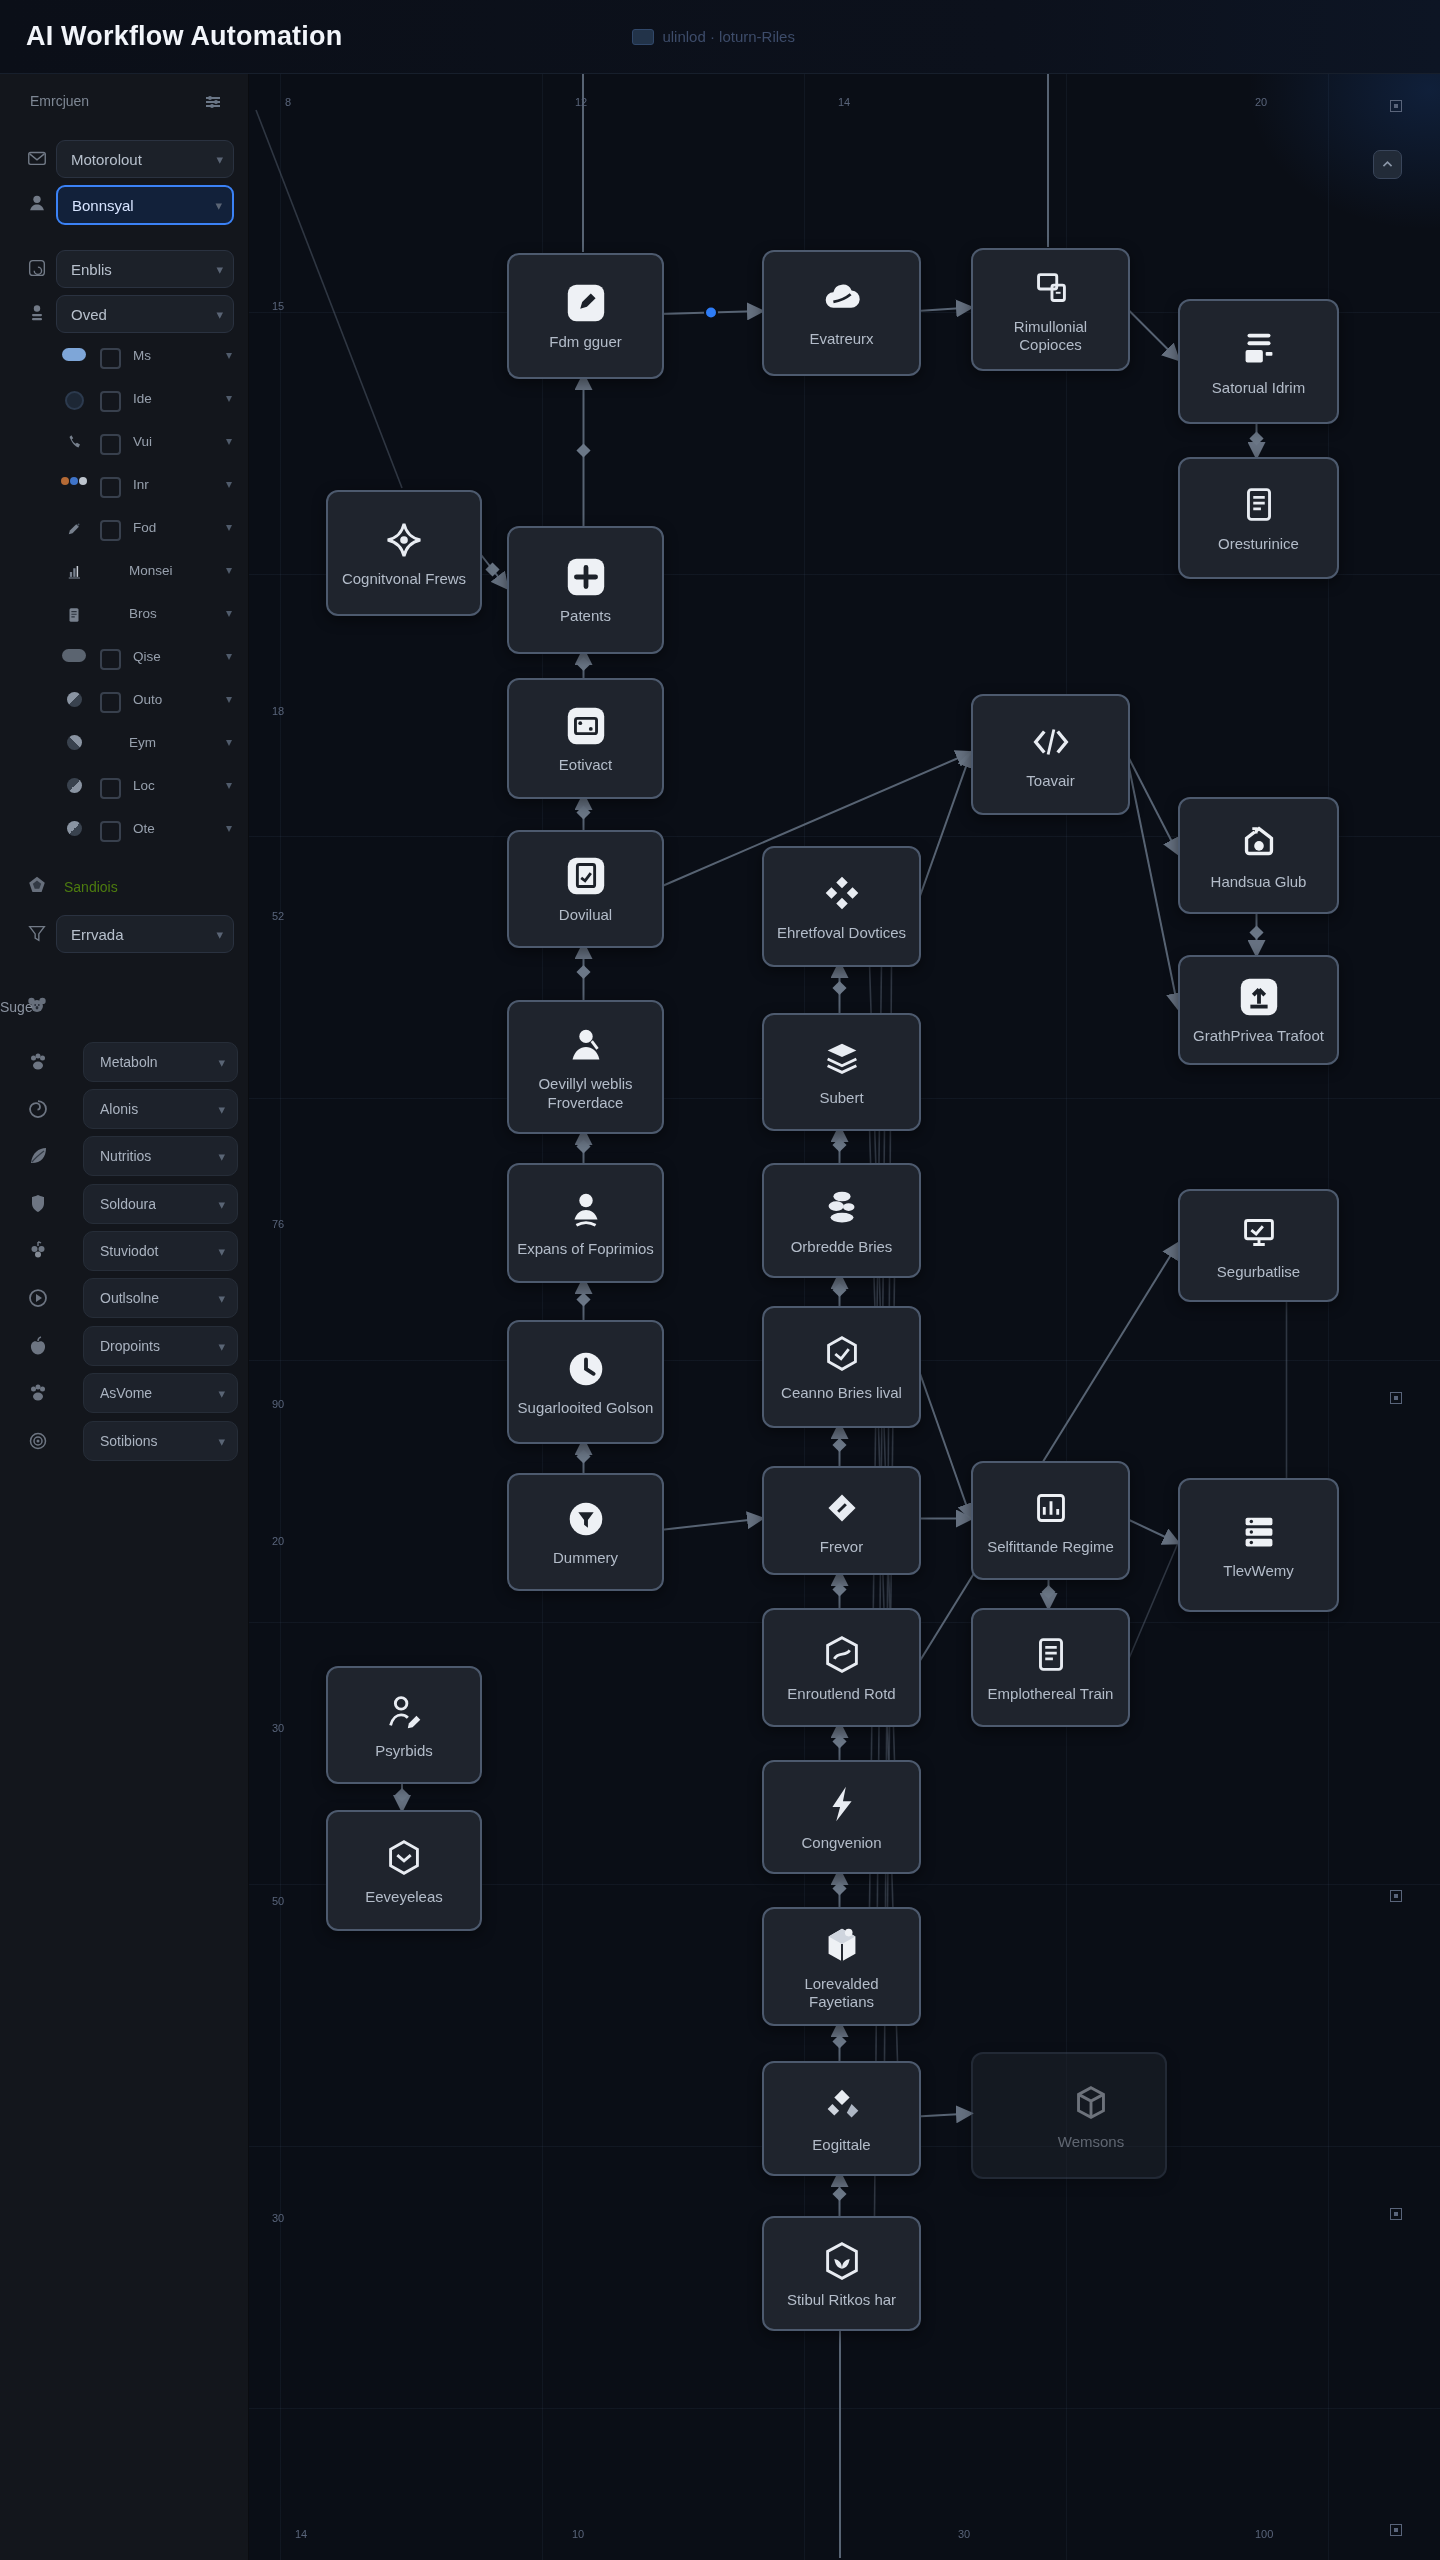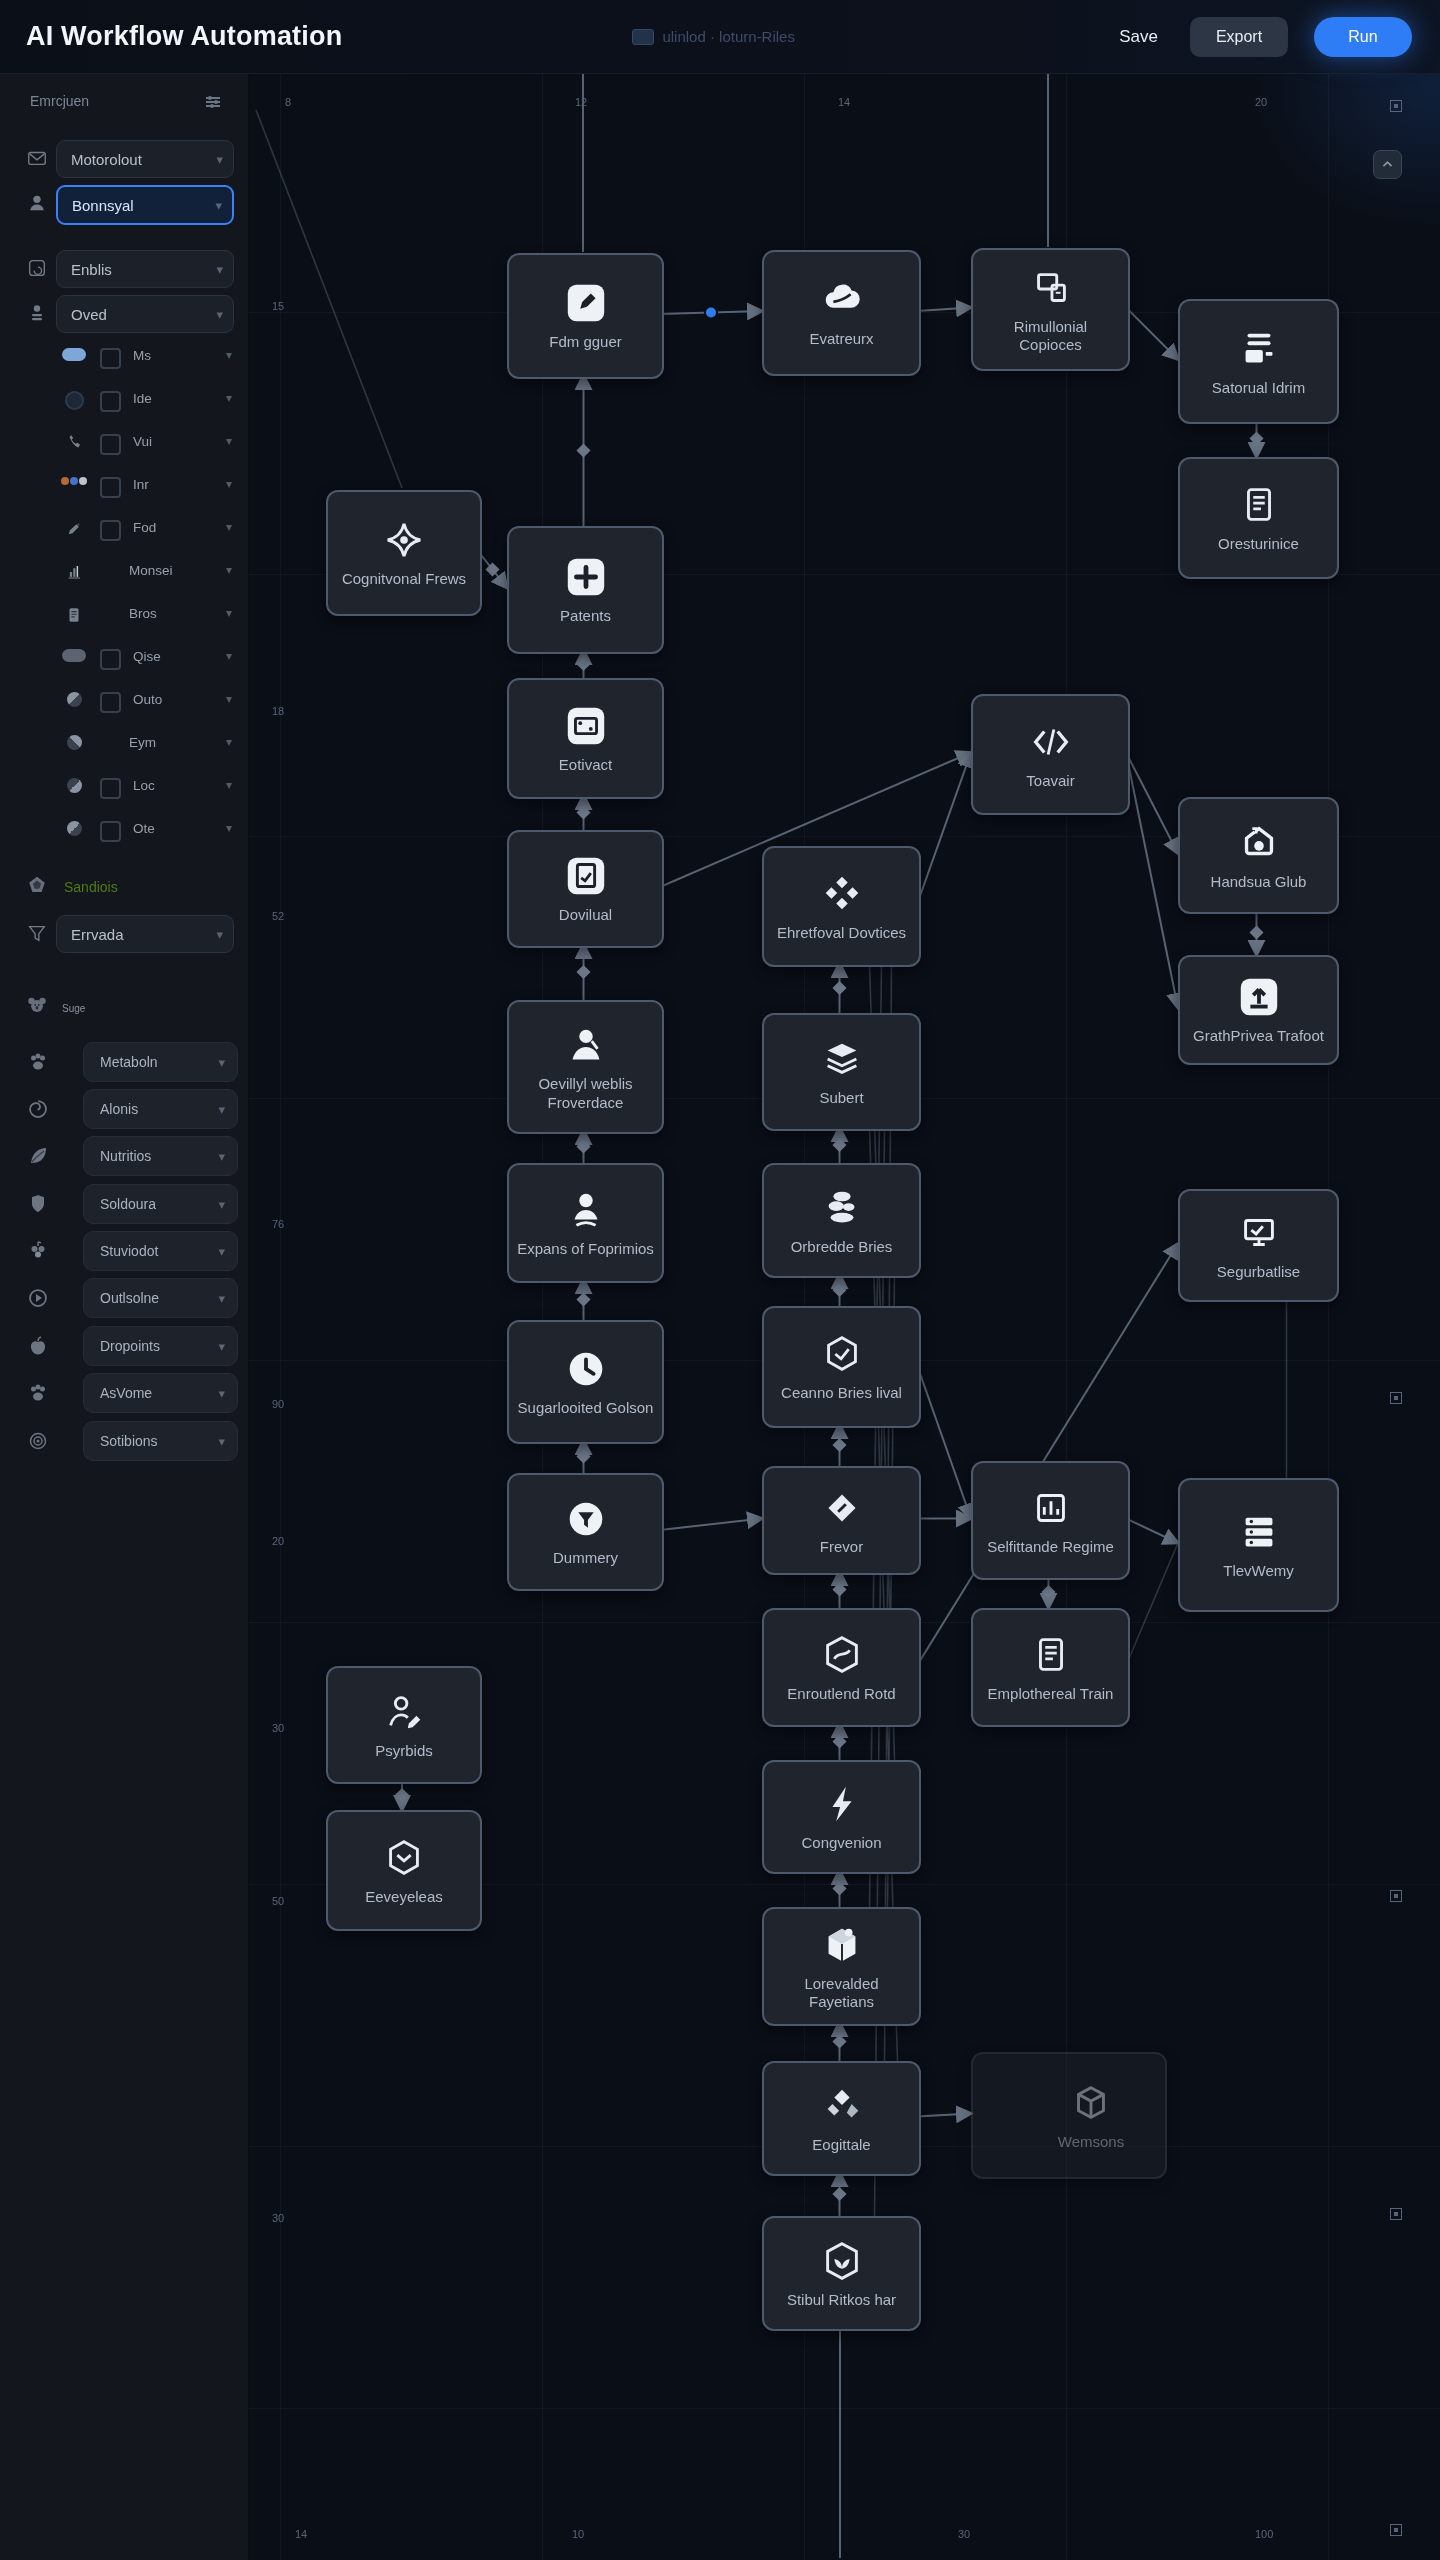--- a/index.html
+++ b/index.html
@@ -453,25 +453,20 @@
     </svg>
   </div>
 </div>
 
 <header class="topbar">
   <div class="app-title">AI Workflow Automation</div>
   <div class="crumb">
     <span class="ic"></span>
     <span>ulinlod · loturn-Riles</span>
   </div>
-  <div class="tb-actions">
-    <button class="btn-text">Save</button>
-    <button class="btn-gray">Export</button>
-    <button class="btn-run">Run</button>
-  </div>
 </header>
 
 <aside class="sidebar">
   <div class="sb-inner" id="sb-inner">
     <div class="sb-abs sb-header" style="top:20px">
       <span class="lbl">Emrcjuen</span>
       <span class="ric">
         <svg width="18" height="18" viewBox="0 0 18 18">
             <path d="M2 5h14M2 9h14M2 13h14" stroke="#6b7787" stroke-width="2"></path>
             <circle cx="6" cy="5" r="2" fill="#6b7787"></circle>
@@ -648,21 +643,21 @@
             <span class="chev">▾</span>
           </div>
         </div>
         <div class="sb-abs" style="top: 925px;"><span class="sel-ic" style="top:-4px"><svg viewBox="0 0 48 48" width="100%" height="100%">
               <circle cx="24" cy="26" r="13" fill="#7d8694"></circle>
               <circle cx="12" cy="15" r="7" fill="#7d8694"></circle>
               <circle cx="36" cy="15" r="7" fill="#7d8694"></circle>
               <circle cx="20" cy="24" r="2" fill="#2a313c"></circle>
               <circle cx="28" cy="24" r="2" fill="#2a313c"></circle>
               <ellipse cx="24" cy="30" rx="3" ry="4" fill="#2a313c"></ellipse>
-            </svg></span><span class="t" style="margin-left:62px;font-size:10px;color:#8b93a0">Suge</span></div>
+            </svg></span><span class="t" style="font-size:14px;color:#8b93a0">Suge</span></div>
         <div class="sb-abs" style="top: 969px;">
           <span class="pill-ic"><svg viewBox="0 0 48 48" width="100%" height="100%">
               <circle cx="15" cy="16" r="5" fill="#7d8694"></circle>
               <circle cx="24" cy="12" r="5" fill="#7d8694"></circle>
               <circle cx="33" cy="16" r="5" fill="#7d8694"></circle>
               <ellipse cx="24" cy="31" rx="10" ry="8" fill="#7d8694"></ellipse>
             </svg></span>
           <div class="pill-box">
             <span class="t">Metaboln</span>
             <span class="chev">▾</span>

